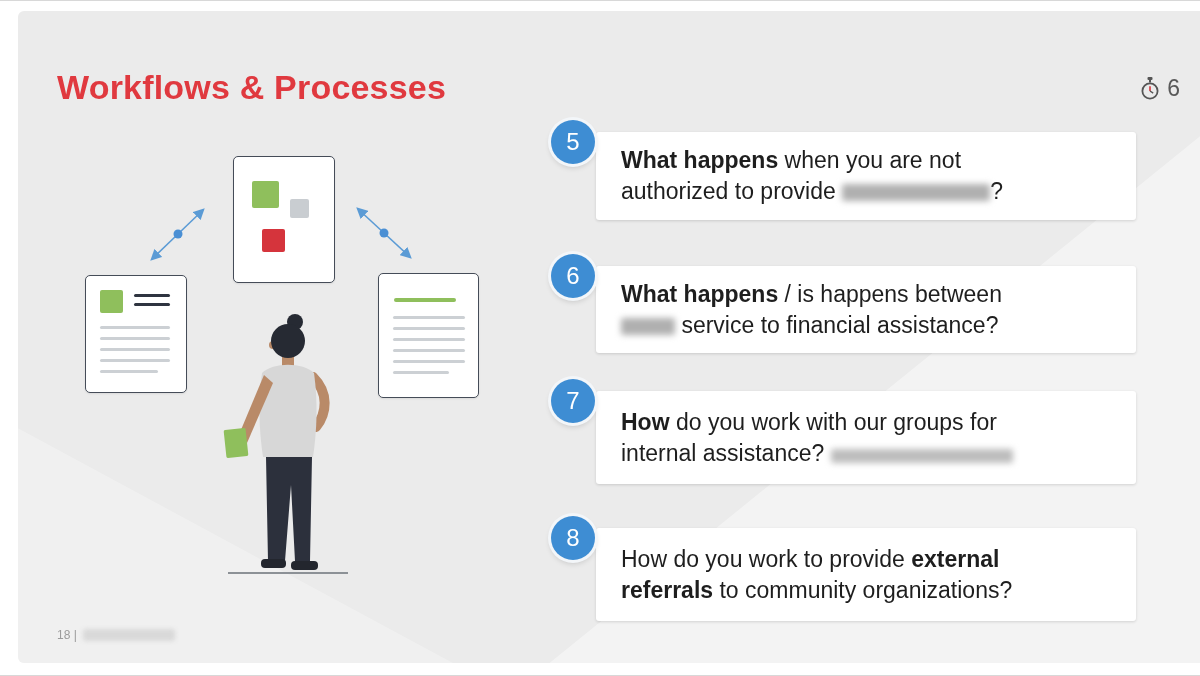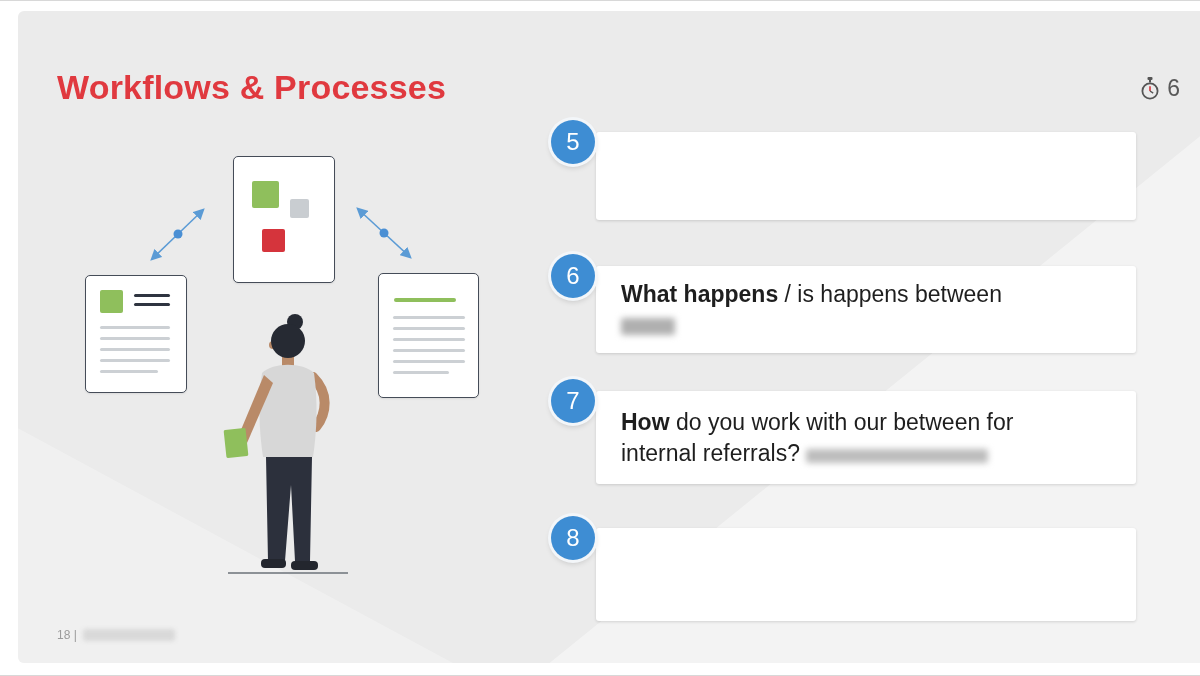--- a/index.html
+++ b/index.html
@@ -153,45 +153,53 @@
 
         <rect x="48" y="250" width="25" height="9" rx="4" fill="#23262e"></rect>
         <rect x="78" y="252" width="27" height="9" rx="4" fill="#23262e"></rect>
       </svg>
     </div>
 
     <div class="qcard q5">
       <div class="badge">
         <span>5</span>
       </div>
+      <div class="qtext">
+        <b>What happens</b><span> when you are not</span><br>
+        <span>authorized to provide </span><span class="redact w148"></span><span>?</span>
+      </div>
     </div>
 
     <div class="qcard q6">
       <div class="badge">
         <span>6</span>
       </div>
       <div class="qtext">
         <b>What happens</b><span> / is happens between</span><br>
-        <span class="redact w54"></span>
+        <span class="redact w54"></span><span> service to financial assistance?</span>
       </div>
     </div>
 
     <div class="qcard q7">
       <div class="badge">
         <span>7</span>
       </div>
       <div class="qtext">
-        <b>How</b><span> do you work with our between for</span><br>
-        <span>internal referrals? </span><span class="redact w182"></span>
+        <b>How</b><span> do you work with our groups for</span><br>
+        <span>internal assistance? </span><span class="redact w182"></span>
       </div>
     </div>
 
     <div class="qcard q8">
       <div class="badge">
         <span>8</span>
+      </div>
+      <div class="qtext">
+        <span>How do you work to provide </span><b>external</b><br>
+        <b>referrals</b><span> to community organizations?</span>
       </div>
     </div>
 
     <div class="footer">
       <span>18 |</span>
       <span class="redact"></span>
     </div>
 
   </div>
 </div>

